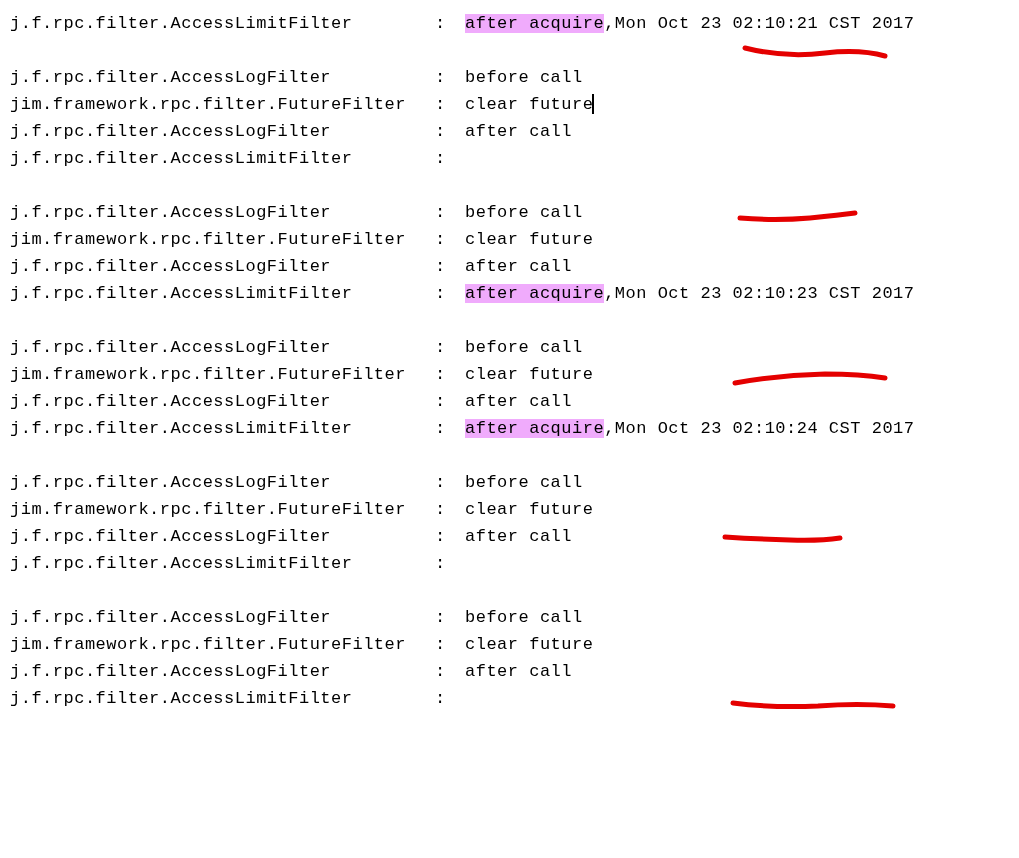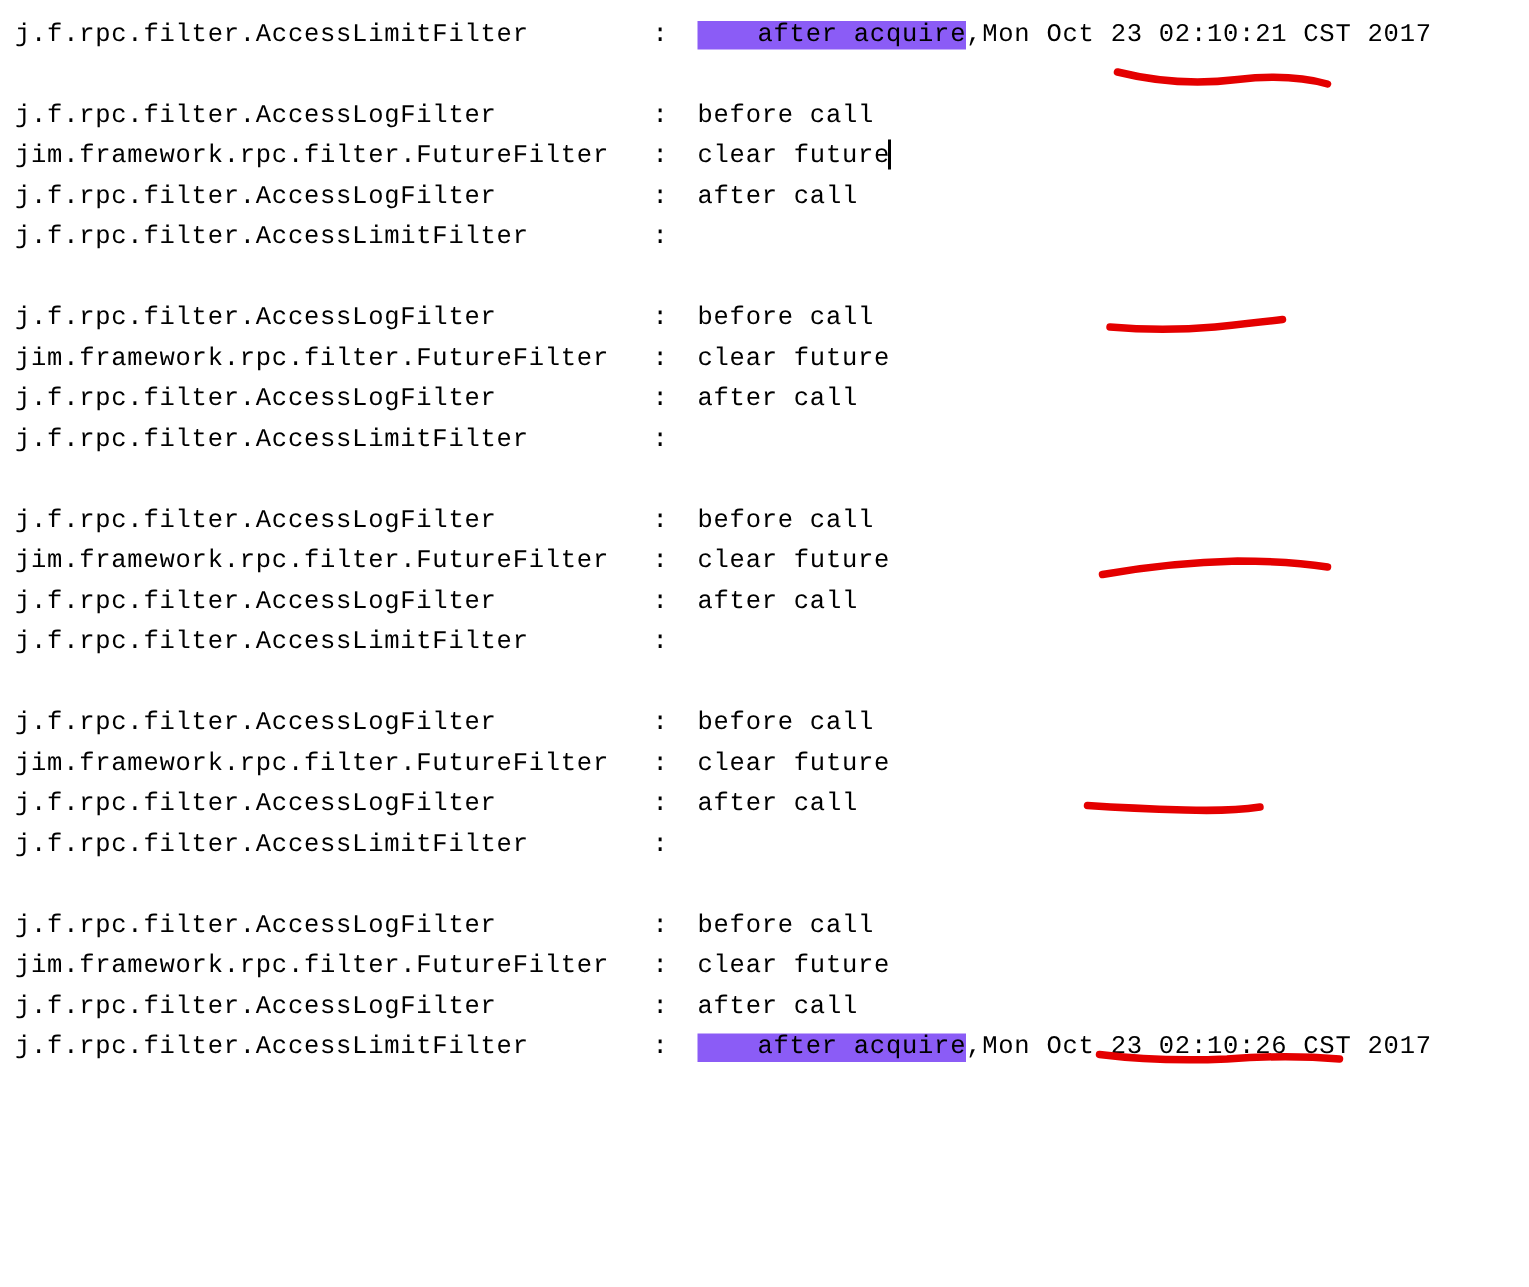--- a/index.html
+++ b/index.html
@@ -22,21 +22,21 @@
       width: 425px;
       flex-shrink: 0;
     }
     .colon {
       width: 30px;
       flex-shrink: 0;
     }
     .msg {
       position: relative;
     }
-    .hl { background: #8b5cf6; padding-left: 40px; }
+    .hl { background: #f0abfc; }
     .blank { height: 27px; }
     .cursor {
       display: inline-block;
       width: 2px;
       height: 20px;
       background: #000;
       vertical-align: middle;
       margin-left: -1px;
       position: relative;
       top: -1px;
@@ -87,20 +87,42 @@
     <span class="msg"><span>clear future</span></span>
   </div>
     <div class="log-line">
     <span class="ln">j.f.rpc.filter.AccessLogFilter</span>
     <span class="colon">: </span>
     <span class="msg"><span>after call</span></span>
   </div>
     <div class="log-line">
     <span class="ln">j.f.rpc.filter.AccessLimitFilter</span>
     <span class="colon">: </span>
+    <span class="msg"><span class="hl">after acquire</span><span>,</span><span>Mon Oct 23 </span><span>02:10:23</span><span> CST 2017</span></span>
+  </div>
+    <div class="blank"></div>
+    <div class="log-line">
+    <span class="ln">j.f.rpc.filter.AccessLogFilter</span>
+    <span class="colon">: </span>
+    <span class="msg"><span>before call</span></span>
+  </div>
+    <div class="log-line">
+    <span class="ln">jim.framework.rpc.filter.FutureFilter</span>
+    <span class="colon">: </span>
+    <span class="msg"><span>clear future</span></span>
+  </div>
+    <div class="log-line">
+    <span class="ln">j.f.rpc.filter.AccessLogFilter</span>
+    <span class="colon">: </span>
+    <span class="msg"><span>after call</span></span>
+  </div>
+    <div class="log-line">
+    <span class="ln">j.f.rpc.filter.AccessLimitFilter</span>
+    <span class="colon">: </span>
+    <span class="msg"><span class="hl">after acquire</span><span>,</span><span>Mon Oct 23 </span><span>02:10:24</span><span> CST 2017</span></span>
   </div>
     <div class="blank"></div>
     <div class="log-line">
     <span class="ln">j.f.rpc.filter.AccessLogFilter</span>
     <span class="colon">: </span>
     <span class="msg"><span>before call</span></span>
   </div>
     <div class="log-line">
     <span class="ln">jim.framework.rpc.filter.FutureFilter</span>
     <span class="colon">: </span>
@@ -128,41 +150,20 @@
   </div>
     <div class="log-line">
     <span class="ln">j.f.rpc.filter.AccessLogFilter</span>
     <span class="colon">: </span>
     <span class="msg"><span>after call</span></span>
   </div>
     <div class="log-line">
     <span class="ln">j.f.rpc.filter.AccessLimitFilter</span>
     <span class="colon">: </span>
   </div>
-    <div class="blank"></div>
-    <div class="log-line">
-    <span class="ln">j.f.rpc.filter.AccessLogFilter</span>
-    <span class="colon">: </span>
-    <span class="msg"><span>before call</span></span>
-  </div>
-    <div class="log-line">
-    <span class="ln">jim.framework.rpc.filter.FutureFilter</span>
-    <span class="colon">: </span>
-    <span class="msg"><span>clear future</span></span>
-  </div>
-    <div class="log-line">
-    <span class="ln">j.f.rpc.filter.AccessLogFilter</span>
-    <span class="colon">: </span>
-    <span class="msg"><span>after call</span></span>
-  </div>
-    <div class="log-line">
-    <span class="ln">j.f.rpc.filter.AccessLimitFilter</span>
-    <span class="colon">: </span>
-    <span class="msg"><span class="hl">after acquire</span><span>,</span><span>Mon Oct 23 </span><span>02:10:26</span><span> CST 2017</span></span>
-  </div>
   </div>
 
 <svg class="scribble" style="left:740px; top:40px;" width="160" height="30">
     <path d="M5 8 Q 45 18 85 13 Q 120 9 145 16" stroke="#E40000" stroke-width="5" fill="none" stroke-linecap="round"></path>
   </svg>
 
 <svg class="scribble" style="left:735px; top:203px;" width="140" height="30">
     <path d="M5 15 Q 40 18 75 15 Q 105 12 120 10" stroke="#E40000" stroke-width="5" fill="none" stroke-linecap="round"></path>
   </svg>
 

